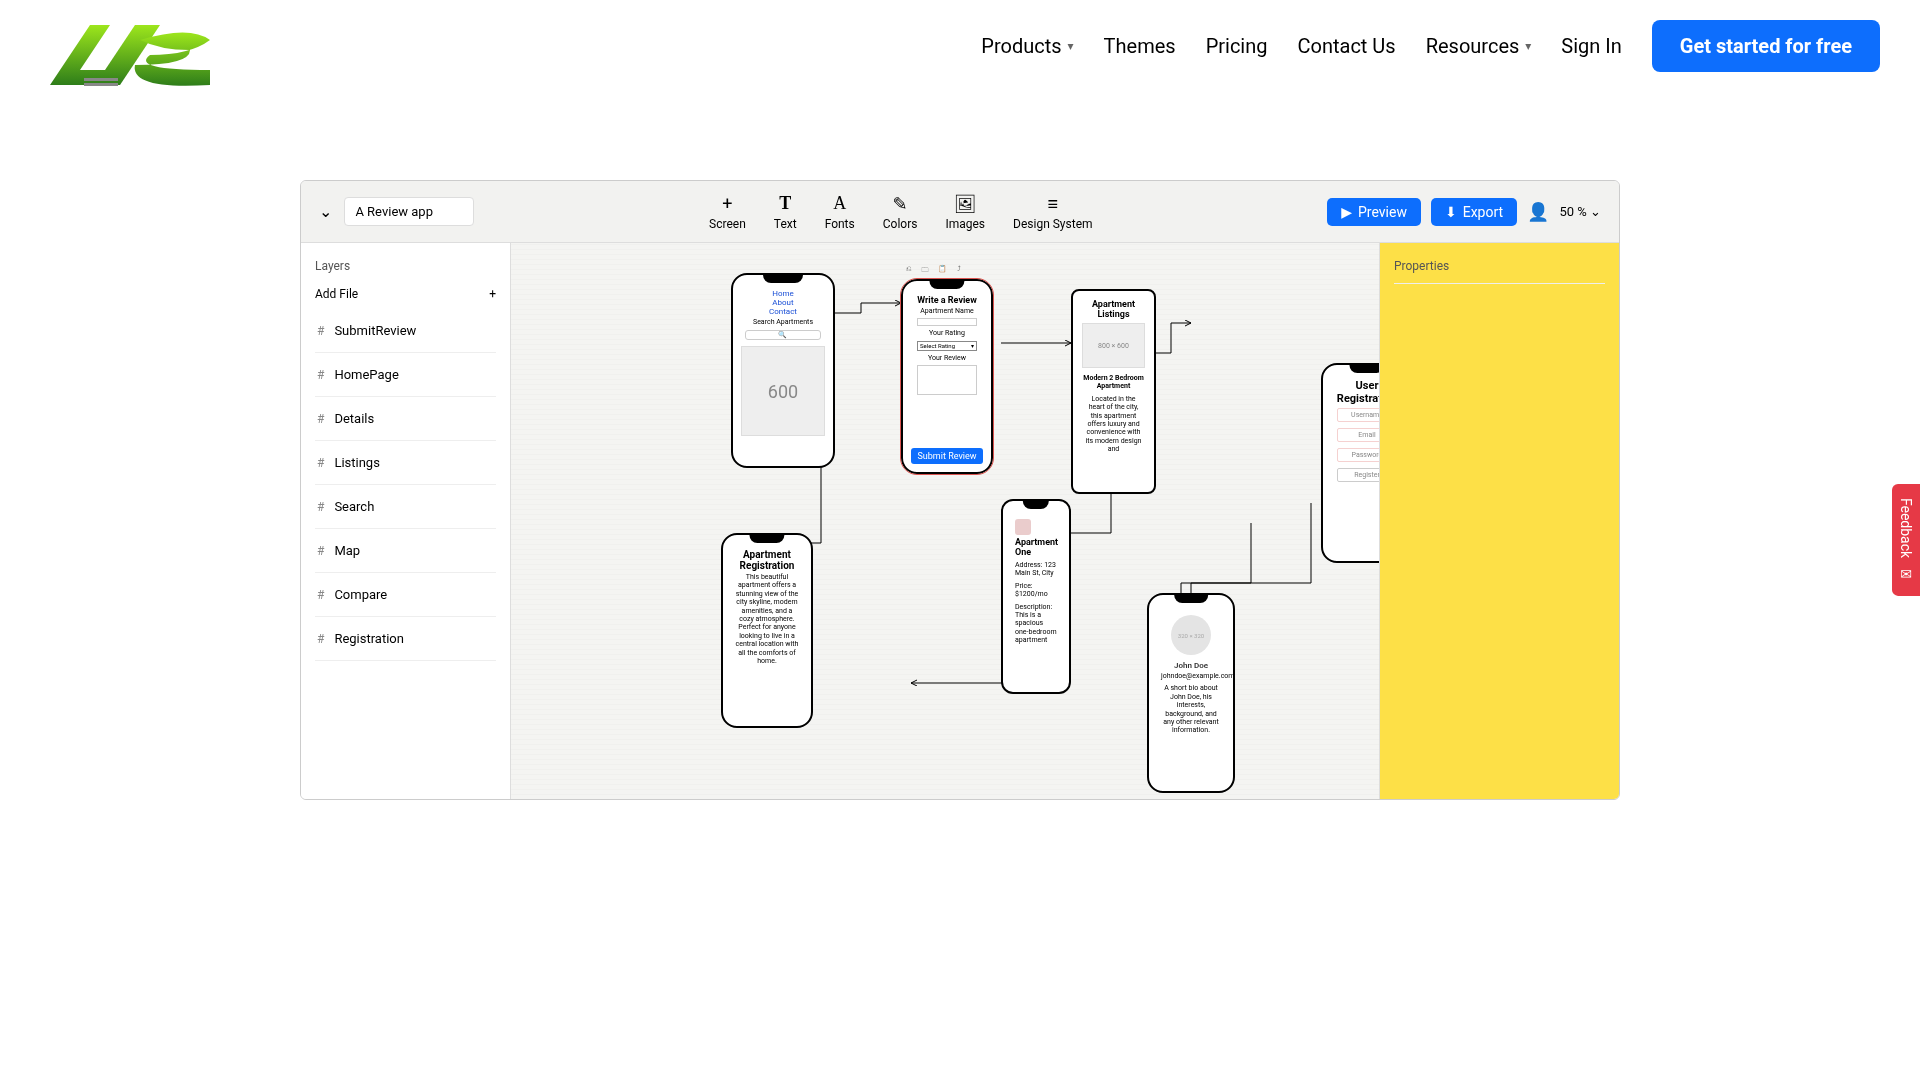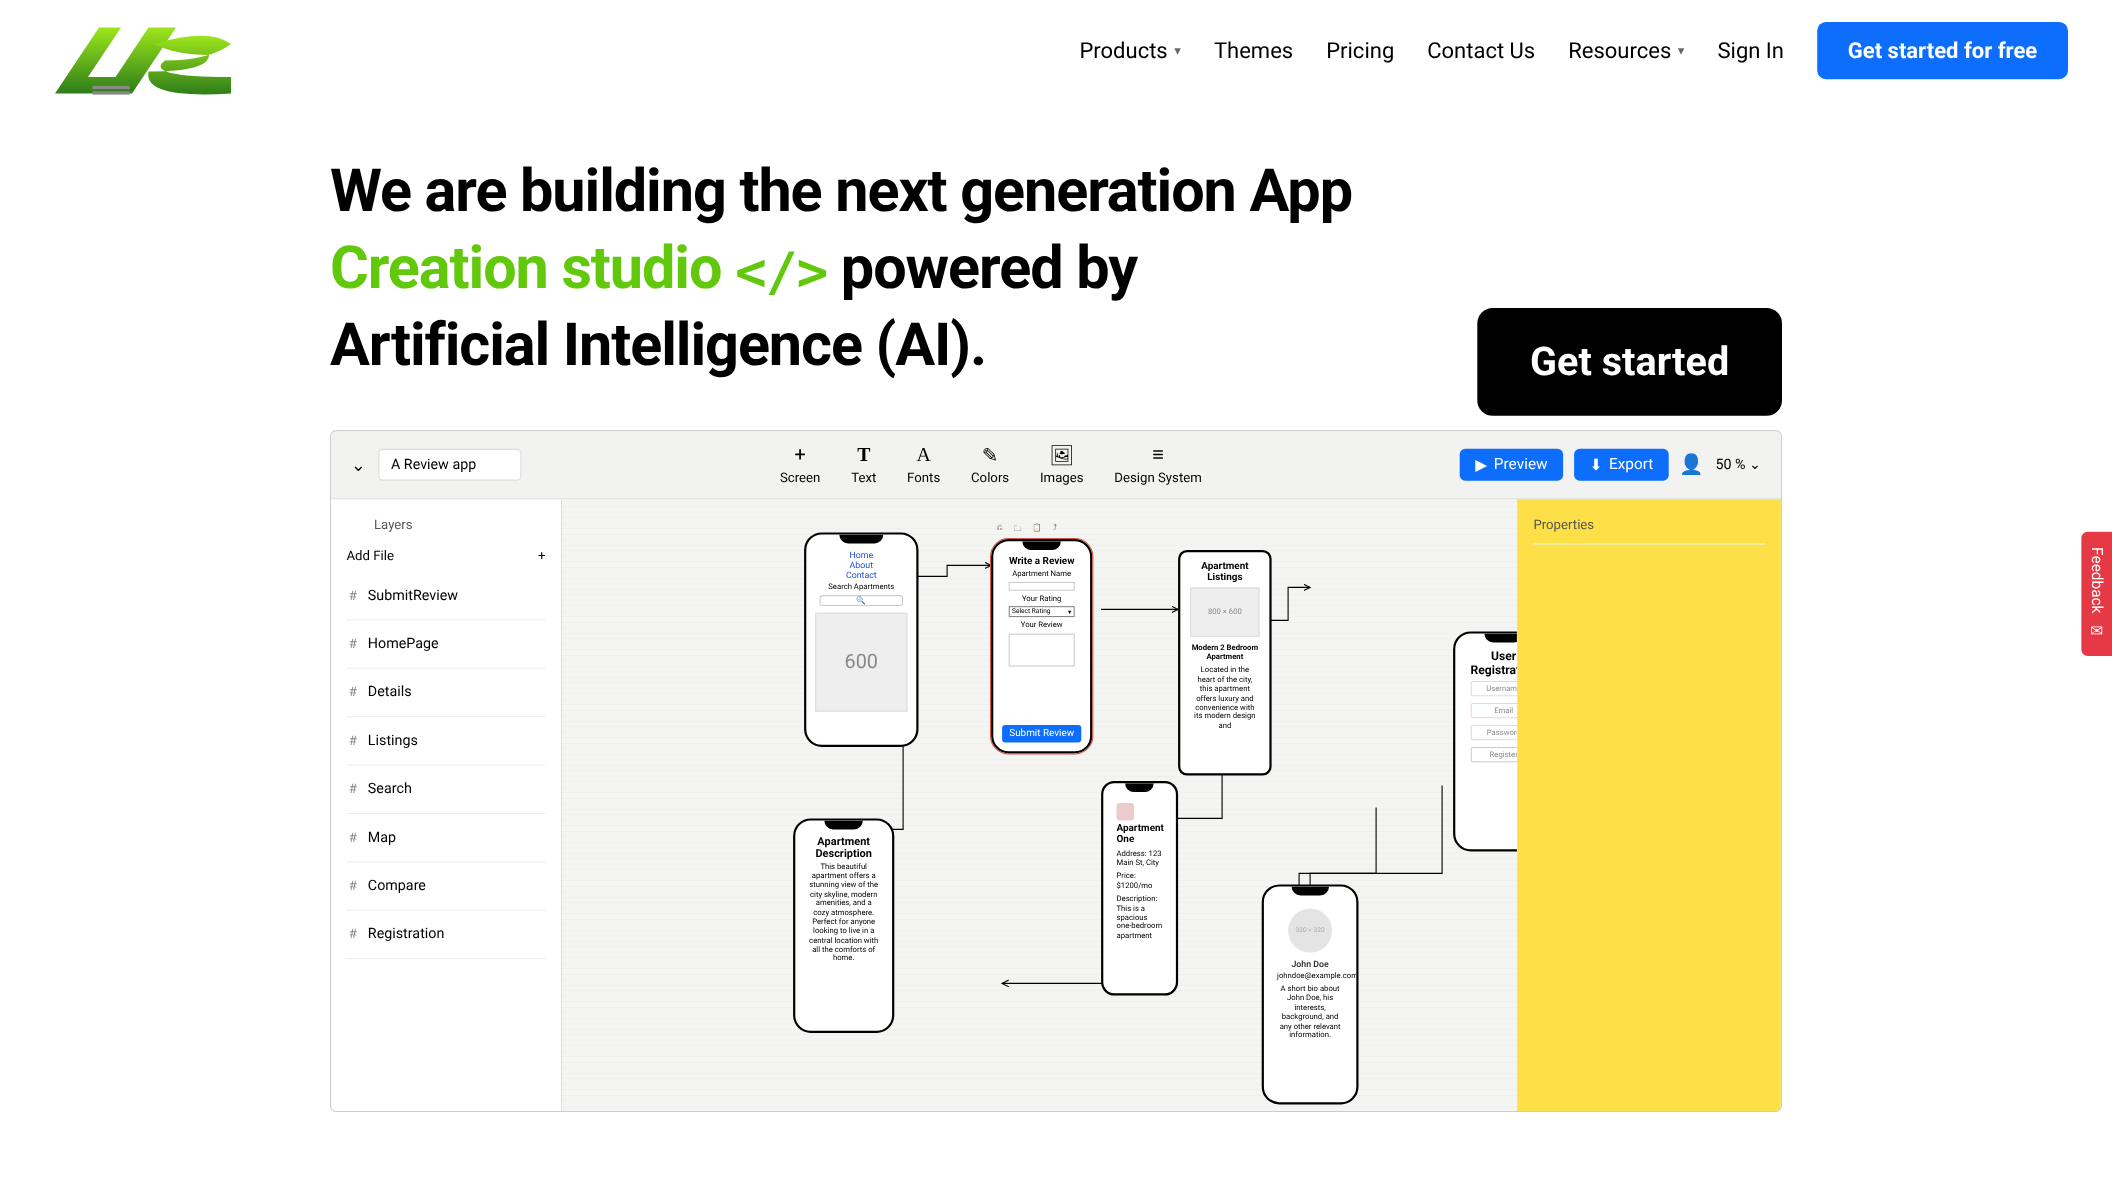--- a/index.html
+++ b/index.html
@@ -28,21 +28,21 @@
 .et-left input { border:1px solid #ddd; border-radius:4px; padding:6px 10px; width:130px; font-size:13px; background:#fff; }
 .et-center { display:flex; gap:28px; }
 .tcol { display:flex; flex-direction:column; align-items:center; font-size:12px; gap:4px; cursor:pointer; }
 .tcol .ticon { font-size:18px; height:20px; }
 .et-right { display:flex; align-items:center; gap:10px; }
 .pico { font-size:18px; }
 .zoom { font-size:13px; }
 
 .editor-body { display:flex; height:calc(100% - 62px); }
 .sidebar-l { width:210px; border-right:1px solid #ddd; background:#fff; padding:10px 14px; font-size:13px; overflow:hidden; }
-.sidebar-l .hdr { font-size:12px; color:#555; padding:6px 0;margin-left:25px; }
+.sidebar-l .hdr { font-size:12px; color:#555; padding:6px 0; }
 .sidebar-l .addfile { display:flex; justify-content:space-between; padding:8px 0; font-size:12px; }
 .sidebar-l .litem { display:flex; align-items:center; gap:10px; padding:14px 2px; border-bottom:1px solid #eee; cursor:pointer; }
 .sidebar-l .hash { color:#888; font-size:12px; }
 
 .canvas { flex:1; position:relative; background:repeating-linear-gradient(0deg,#f4f4f2,#f4f4f2 4px,#f0f0ee 4px,#f0f0ee 5px),repeating-linear-gradient(90deg,transparent,transparent 4px,rgba(0,0,0,0.02) 4px,rgba(0,0,0,0.02) 5px); overflow:hidden; }
 .sidebar-r { width:240px; border-left:1px solid #ddd; background:#fde047; padding:10px 14px; }
 .sidebar-r .hdr { font-size:12px; color:#555; border-bottom:1px solid #eee; padding:6px 0 10px; }
 
 .phone { position:absolute; background:#fff; border:2px solid #000; border-radius:16px; font-size:9px; overflow:hidden; }
 .phone .notch { position:absolute; top:0; left:50%; transform:translateX(-50%); width:40%; height:8px; background:#000; border-radius:0 0 10px 10px; }
@@ -93,25 +93,20 @@
     <div class="nitem">
         <span>Resources</span>
         <span class="chev">▾</span>
       </div>
     <div class="nitem">Sign In</div>
     <button class="btn-primary">Get started for free</button>
   </div>
 </div>
 
 <div class="hero">
-  <h1>
-    <span>We are building the next generation App</span><br>
-    <span class="green">Creation studio</span> <span class="green code-icon">&lt;/&gt;</span> <span>powered by</span><br>
-    <span>Artificial Intelligence (AI)</span><span>.</span>
-  </h1>
   <button class="btn-dark">Get started</button>
 </div>
 
 <div class="editor">
   <div class="editor-top">
     <div class="et-left">
       <span class="drop">⌄</span>
       <input value="A Review app" style="">
     </div>
     <div class="et-center">
@@ -263,21 +258,21 @@
           <div class="ph-field">Username</div>
           <div class="ph-field">Email</div>
           <div class="ph-field">Password</div>
           <div class="ph-field" style="border-color:#ccc">Register</div>
         </div>
       </div>
 
       <div class="phone" style="left:210px;top:290px;width:92px;height:195px;">
         <div class="notch"></div>
         <div class="phone-body">
-          <div class="ph-title" style="font-size:10px">Apartment Description</div>
+          <div class="ph-title" style="font-size:10px">Apartment Registration</div>
           <div class="ph-tiny">This beautiful apartment offers a stunning view of the city skyline, modern amenities, and a cozy atmosphere. Perfect for anyone looking to live in a central location with all the comforts of home.</div>
         </div>
       </div>
 
       <div class="phone" style="left:490px;top:256px;width:70px;height:195px;border-radius:12px">
         <div class="notch"></div>
         <div class="phone-body" style="padding-top:18px">
           <div style="width:16px;height:16px;background:#eacccc;border-radius:3px;margin:0 4px"></div>
           <div style="font-weight:700;font-size:9px;padding:2px 4px">Apartment One</div>
           <div class="ph-tiny" style="text-align:left"><span>Address:</span> <span>123 Main St, City</span></div>

